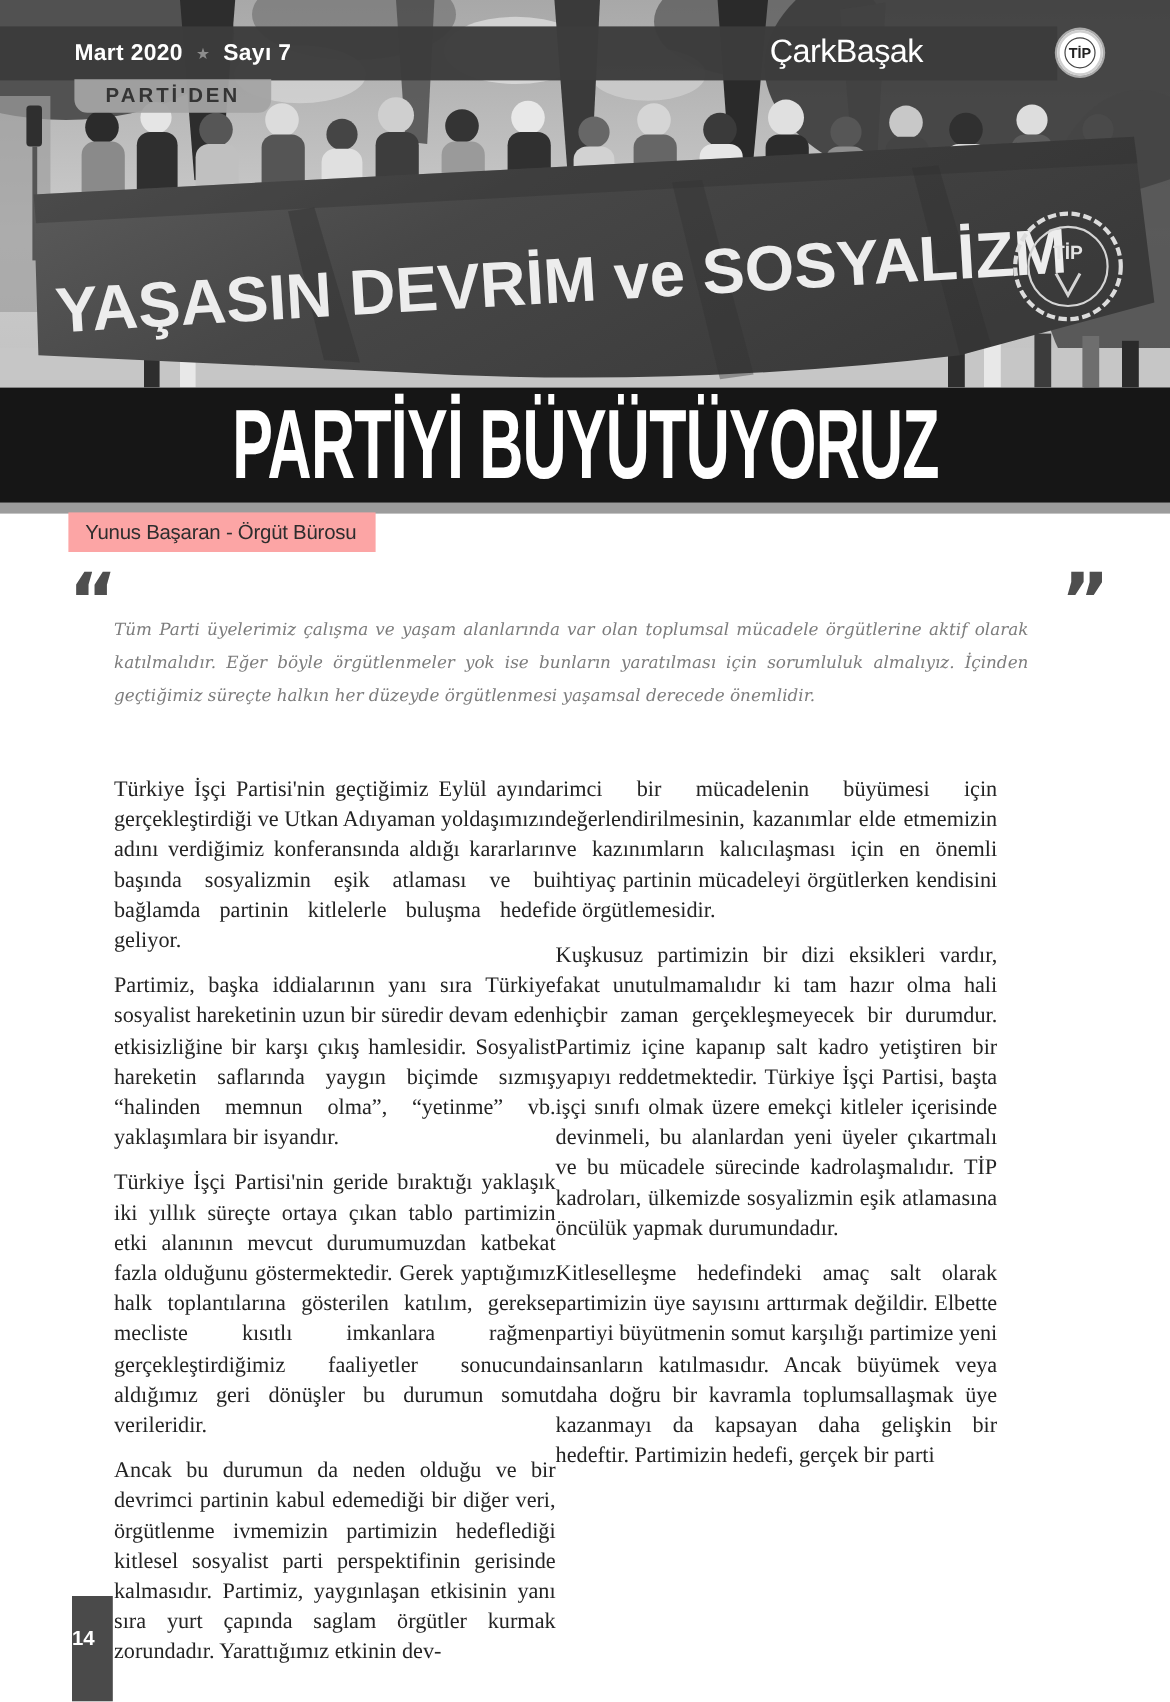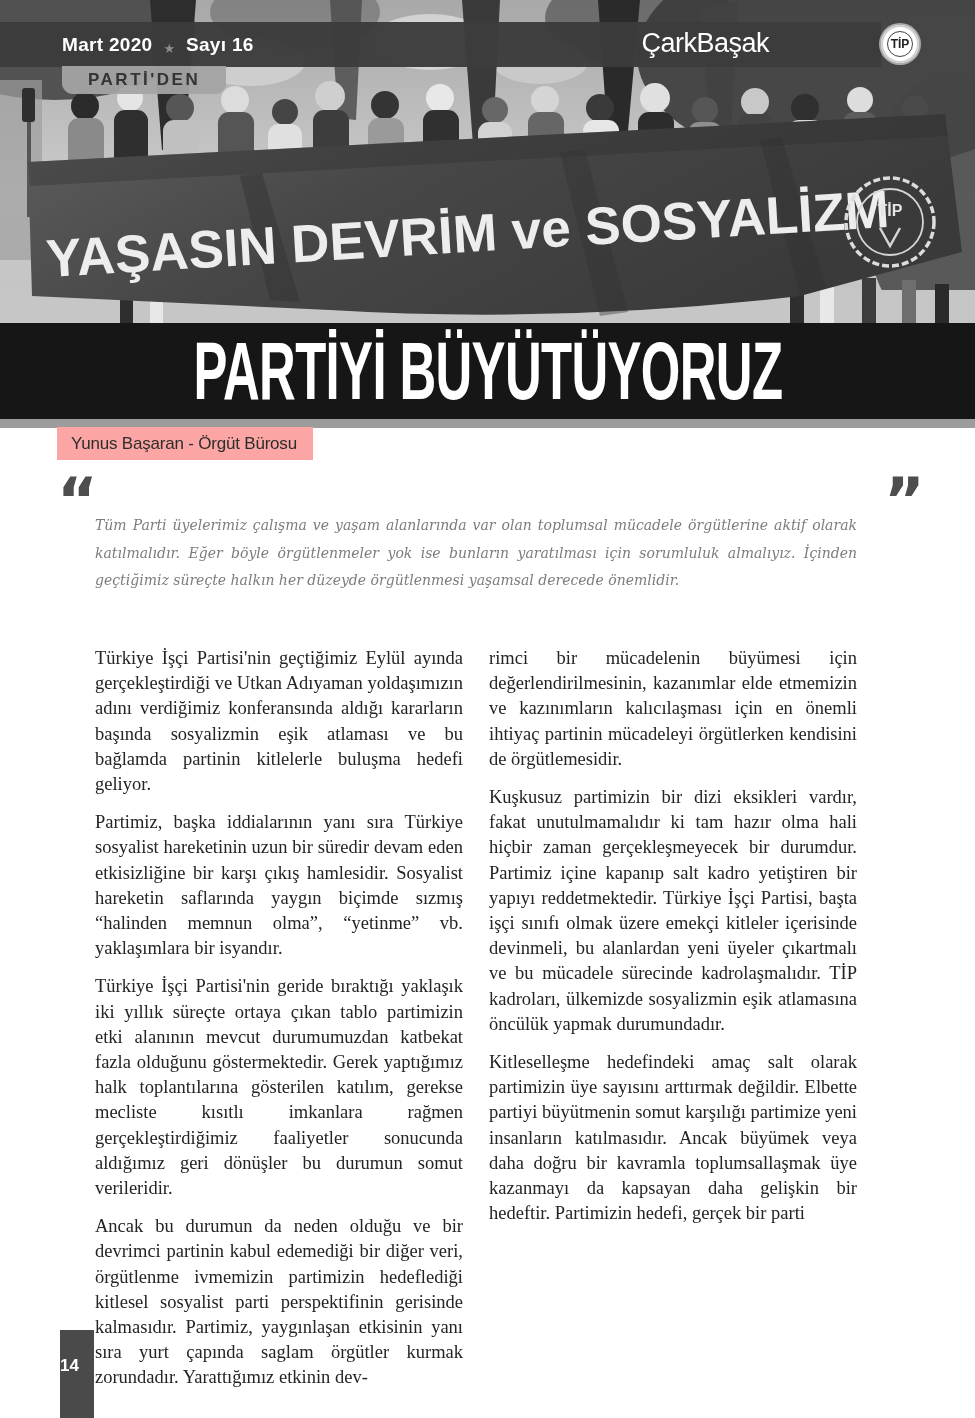--- a/index.html
+++ b/index.html
@@ -11,21 +11,21 @@
 
   
   .photo-wrap { position:absolute; top:0; left:0; width:975px; height:323px; background:#bdbdbd; }
   .photo-wrap svg { display:block; }
 
   
   .header-bar {
     position:absolute; top:22px; left:0; width:881px; height:45px;
     background:rgba(60,60,60,0.97); display:flex; align-items:center;
   }
-  .issue-line { display:flex; align-items:flex-end; margin-left:62px; }
+  .issue-line { display:flex; align-items:center; margin-left:62px; }
   .issue-date, .issue-no { color:#fff; font-weight:bold; font-size:19px; letter-spacing:0.3px; }
   .star-icon { color:#8d8d8d; font-size:13px; margin:0 11px; }
   .brand { position:absolute; right:112px; top:6px; color:#fff; font-size:27px; letter-spacing:-0.5px; }
   .brand-bold { font-weight:normal; }
   .brand-light { font-weight:normal; }
   .tip-logo {
     position:absolute; right:-38px; top:3px; width:38px; height:38px; border-radius:50%;
     background:#fff; display:flex; align-items:center; justify-content:center;
     box-shadow:0 0 0 2px rgba(255,255,255,0.55), inset 0 0 0 2px #cfcfcf;
   }
@@ -68,21 +68,21 @@
   .quote-close-mark { left:884px; }
   .quote-text {
     position:absolute; top:512px; left:95px; width:762px;
     font-family:"DejaVu Serif", serif; font-style:italic;
     font-size:14px; line-height:27.5px; color:#7c7c7c; text-align:justify;
   }
 
   
   .article {
     position:absolute; top:646px; left:95px; width:762px; height:772px;
-    display:flex; gap:26px; overflow:hidden;
+    display:flex; overflow:hidden;
   }
   .col { width:368px; }
   .col p {
     font-family:"Liberation Serif", serif; font-size:18.5px; line-height:25.2px;
     color:#242424; text-align:justify; margin-bottom:13px;
   }
 
   
   .page-num-box {
     position:absolute; left:60px; top:1330px; width:34px; height:88px; background:#4a4a4a;
@@ -184,21 +184,21 @@
       <text x="890" y="216" text-anchor="middle" font-family="Liberation Sans, sans-serif" font-size="16" font-weight="bold" fill="#e3e3e3">TİP</text>
       <path d="M 880 228 L 890 246 L 900 228" fill="none" stroke="#d5d5d5" stroke-width="2.5"></path>
     </g>
   </svg>
 </div>
 
 <div class="header-bar">
   <div class="issue-line">
     <span class="issue-date">Mart 2020</span>
     <span class="star-icon">★</span>
-    <span class="issue-no">Sayı 16</span>
+    <span class="issue-no">Sayı 7</span>
   </div>
   <div class="brand">
     <span class="brand-bold">Çark</span><span class="brand-light">Başak</span>
   </div>
   <div class="tip-logo">
     <span class="tip-logo-text">TİP</span>
   </div>
 </div>
 
 <div class="section-tag">PARTİ'DEN</div>

